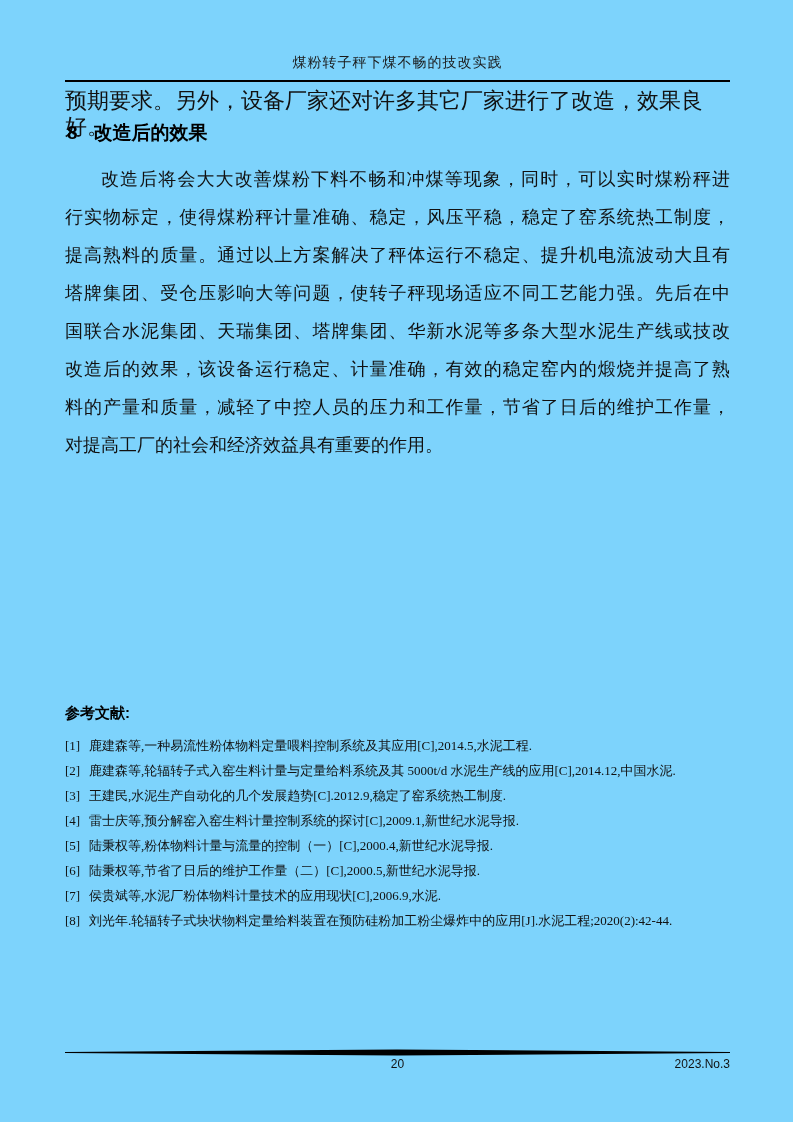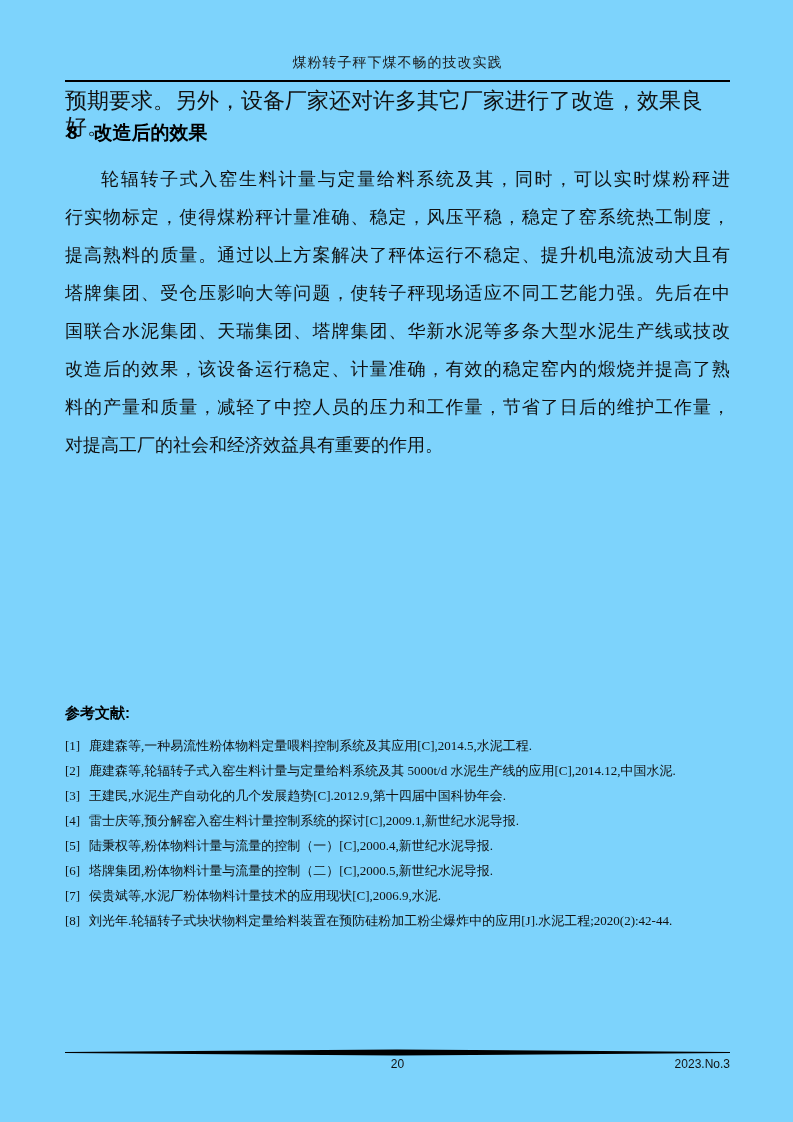--- a/index.html
+++ b/index.html
@@ -142,50 +142,50 @@
 
   <div class="header-rule"></div>
 
   <div class="intro-line">预期要求。另外，设备厂家还对许多其它厂家进行了改造，效果良好。</div>
 
   <h2 class="section-heading">
     <span class="sec-num">8</span><span>改造后的效果</span>
   </h2>
 
   <div class="body-paragraph">
-    <div class="pline indent">轮辐转子式入窑生料计量与定量给料系统及其，同时，可以实时煤粉秤进</div>
+    <div class="pline indent">改造后将会大大改善煤粉下料不畅和冲煤等现象，同时，可以实时煤粉秤进</div>
     <div class="pline">行实物标定，使得煤粉秤计量准确、稳定，风压平稳，稳定了窑系统热工制度，</div>
     <div class="pline">提高熟料的质量。通过以上方案解决了秤体运行不稳定、提升机电流波动大且有</div>
     <div class="pline">塔牌集团、受仓压影响大等问题，使转子秤现场适应不同工艺能力强。先后在中</div>
     <div class="pline">国联合水泥集团、天瑞集团、塔牌集团、华新水泥等多条大型水泥生产线或技改</div>
     <div class="pline">改造后的效果，该设备运行稳定、计量准确，有效的稳定窑内的煅烧并提高了熟</div>
     <div class="pline">料的产量和质量，减轻了中控人员的压力和工作量，节省了日后的维护工作量，</div>
     <div class="pline last">对提高工厂的社会和经济效益具有重要的作用。</div>
   </div>
 
   <div class="references">
     <div class="ref-title">参考文献:</div>
 
     <div class="ref-item">
       <span class="ref-label">[1]</span><span>鹿建森等,一种易流性粉体物料定量喂料控制系统及其应用[C],2014.5,水泥工程.</span>
     </div>
     <div class="ref-item">
       <span class="ref-label">[2]</span><span>鹿建森等,轮辐转子式入窑生料计量与定量给料系统及其 5000t/d 水泥生产线的应用[C],2014.12,中国水泥.</span>
     </div>
     <div class="ref-item">
-      <span class="ref-label">[3]</span><span>王建民,水泥生产自动化的几个发展趋势[C].2012.9,第十四届中国科协年会.</span>
+      <span class="ref-label">[3]</span><span>王建民,水泥生产自动化的几个发展趋势[C].2012.9,稳定了窑系统热工制度.</span>
     </div>
     <div class="ref-item">
       <span class="ref-label">[4]</span><span>雷士庆等,预分解窑入窑生料计量控制系统的探讨[C],2009.1,新世纪水泥导报.</span>
     </div>
     <div class="ref-item">
       <span class="ref-label">[5]</span><span>陆秉权等,粉体物料计量与流量的控制（一）[C],2000.4,新世纪水泥导报.</span>
     </div>
     <div class="ref-item">
-      <span class="ref-label">[6]</span><span>塔牌集团,粉体物料计量与流量的控制（二）[C],2000.5,新世纪水泥导报.</span>
+      <span class="ref-label">[6]</span><span>陆秉权等,节省了日后的维护工作量（二）[C],2000.5,新世纪水泥导报.</span>
     </div>
     <div class="ref-item">
       <span class="ref-label">[7]</span><span>侯贵斌等,水泥厂粉体物料计量技术的应用现状[C],2006.9,水泥.</span>
     </div>
     <div class="ref-item">
       <span class="ref-label">[8]</span><span>刘光年.轮辐转子式块状物料定量给料装置在预防硅粉加工粉尘爆炸中的应用[J].水泥工程;2020(2):42-44.</span>
     </div>
   </div>
 
   <svg class="footer-rule" viewBox="0 0 665 7" preserveAspectRatio="none" xmlns="http://www.w3.org/2000/svg">

